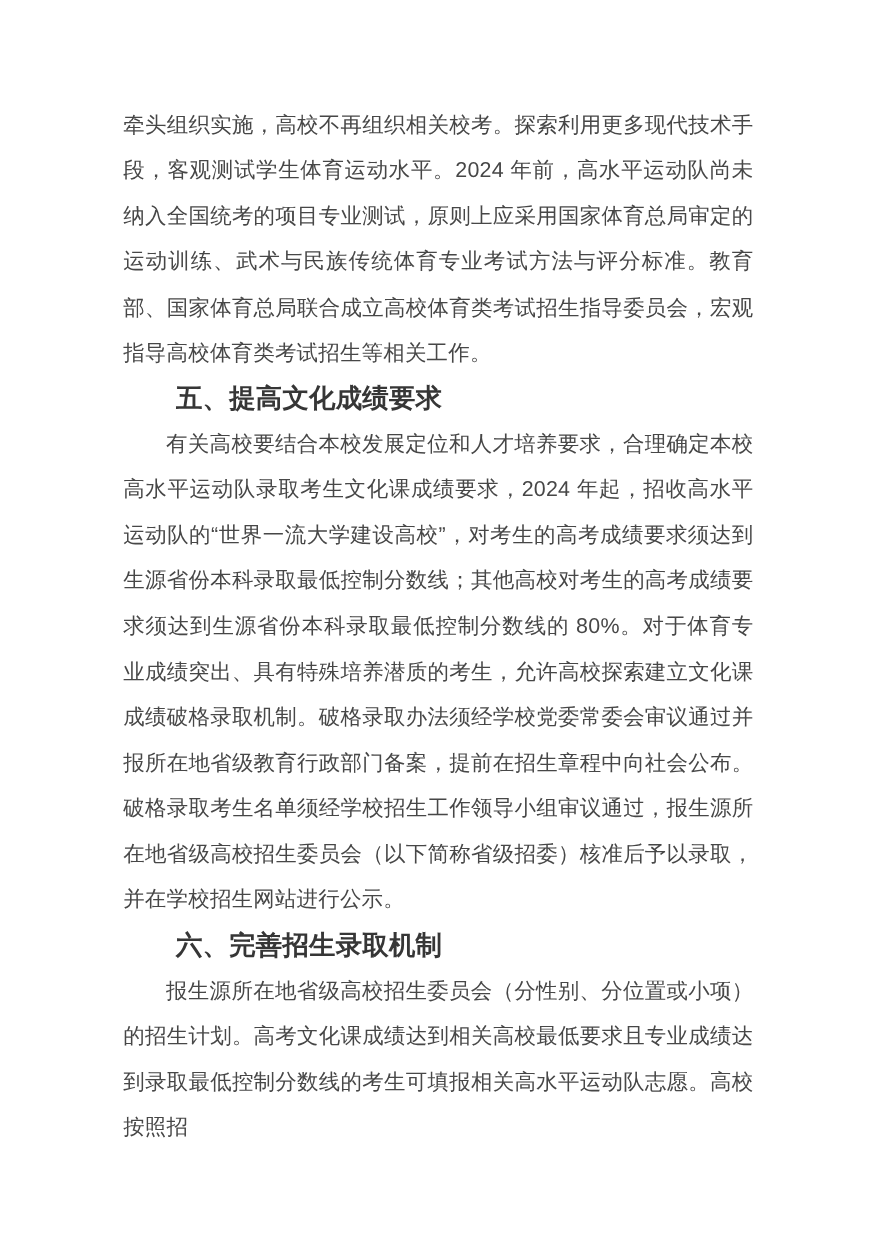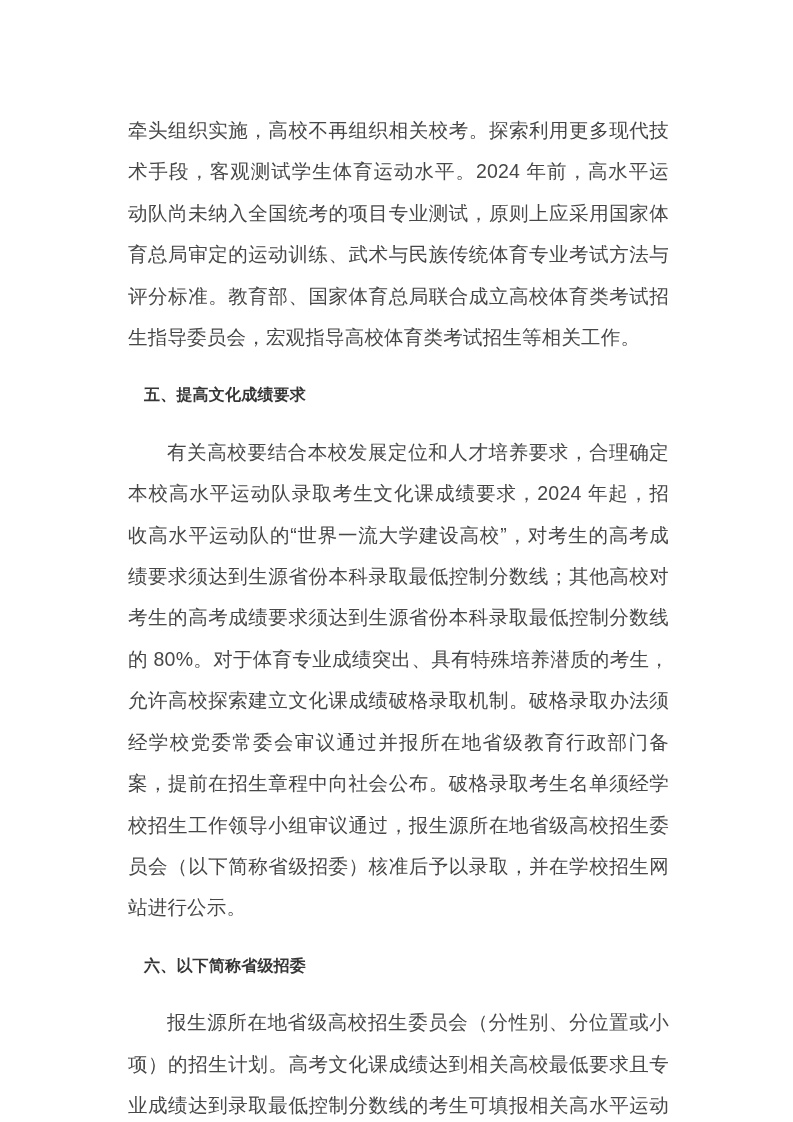--- a/index.html
+++ b/index.html
@@ -22,40 +22,40 @@
       width: 573px;
       font-family: "Liberation Sans", sans-serif;
       font-size: 19.5px;
       line-height: 41.4px;
       color: #474747;
       text-align: justify;
       text-justify: inter-ideograph;
       letter-spacing: 0.2px;
     }
     .para {
-      margin: 16px;
+      margin: 0;
       text-indent: 2em;
       word-break: break-all;
     }
     .para.no-indent {
       text-indent: 0;
     }
     .heading {
       margin: 0;
-      font-size: 16px;
+      font-size: 24px;
       line-height: 41.4px;
       font-weight: bold;
       color: #363636;
       text-indent: 2em;
     }
   </style>
 </head>
 <body>
 
 <div class="page">
   <div class="content">
     <p class="para no-indent">牵头组织实施，高校不再组织相关校考。探索利用更多现代技术手段，客观测试学生体育运动水平。2024 年前，高水平运动队尚未纳入全国统考的项目专业测试，原则上应采用国家体育总局审定的运动训练、武术与民族传统体育专业考试方法与评分标准。教育部、国家体育总局联合成立高校体育类考试招生指导委员会，宏观指导高校体育类考试招生等相关工作。</p>
     <h2 class="heading">五、提高文化成绩要求</h2>
     <p class="para">有关高校要结合本校发展定位和人才培养要求，合理确定本校高水平运动队录取考生文化课成绩要求，2024 年起，招收高水平运动队的“世界一流大学建设高校”，对考生的高考成绩要求须达到生源省份本科录取最低控制分数线；其他高校对考生的高考成绩要求须达到生源省份本科录取最低控制分数线的 80%。对于体育专业成绩突出、具有特殊培养潜质的考生，允许高校探索建立文化课成绩破格录取机制。破格录取办法须经学校党委常委会审议通过并报所在地省级教育行政部门备案，提前在招生章程中向社会公布。破格录取考生名单须经学校招生工作领导小组审议通过，报生源所在地省级高校招生委员会（以下简称省级招委）核准后予以录取，并在学校招生网站进行公示。</p>
-    <h2 class="heading">六、以下简称省级招委</h2>
+    <h2 class="heading">六、完善招生录取机制</h2>
     <p class="para">报生源所在地省级高校招生委员会（分性别、分位置或小项）的招生计划。高考文化课成绩达到相关高校最低要求且专业成绩达到录取最低控制分数线的考生可填报相关高水平运动队志愿。高校按照招</p>
   </div>
 </div>
 
 </body></html>

